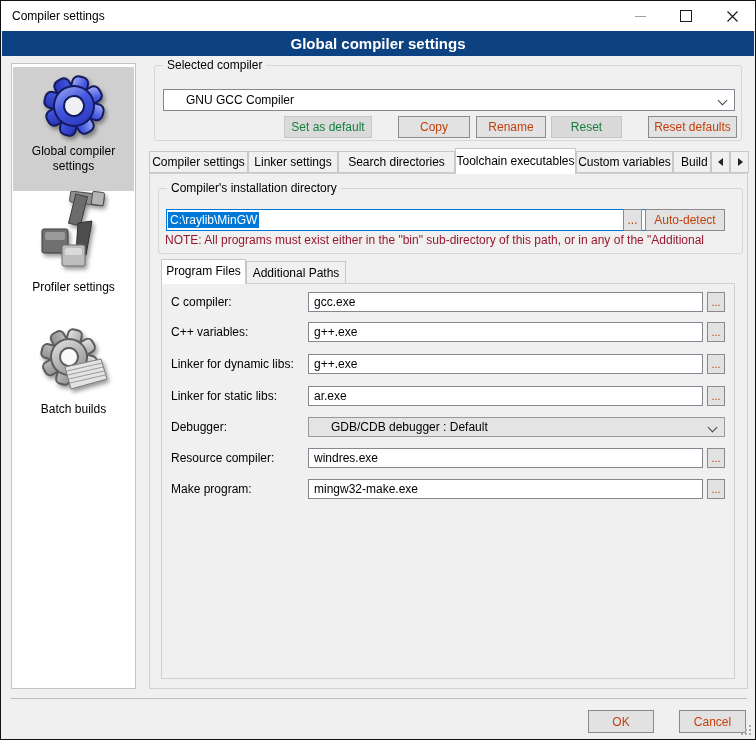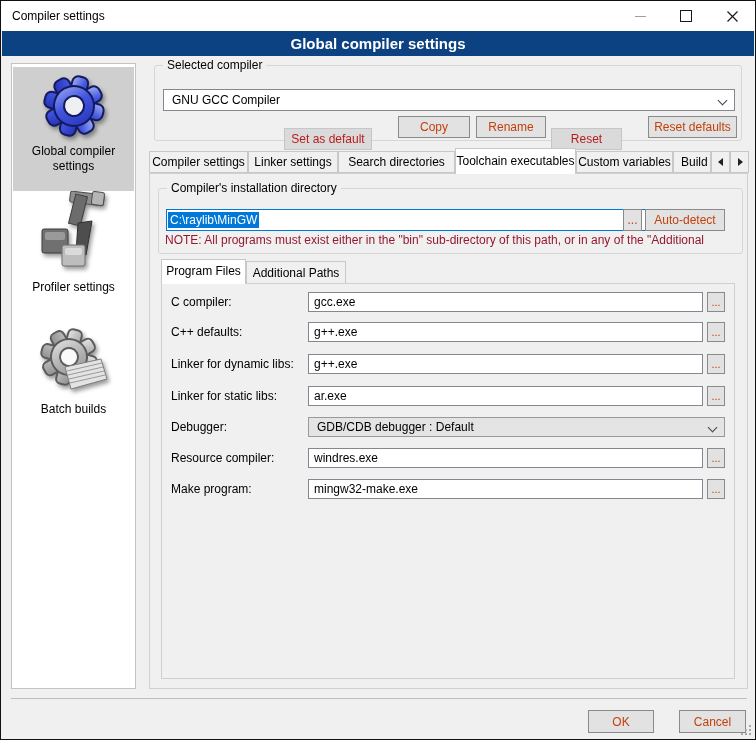--- a/index.html
+++ b/index.html
@@ -30,23 +30,23 @@
   .icon-shadow{filter:drop-shadow(2px 3px 2px rgba(0,0,0,0.40));}
 
   
   .grp{position:absolute;border:1px solid #d6d6d6;border-radius:3px;box-sizing:border-box;}
   .grp-label{position:absolute;top:-8px;left:8px;background:#f0f0f0;padding:0 4px;font-size:12px;white-space:nowrap;}
 
   
   .btn{position:absolute;height:22px;background:#e2e2e2;border:1px solid #8a8a8a;
        font-family:"Liberation Sans",sans-serif;font-size:12px;color:#c2410c;padding:0;
        box-sizing:border-box;text-align:center;cursor:pointer;}
-  .btn.disabled{background:#dadada;border-color:#c6c6c6;color:#b91c1c;cursor:default;margin-top:12px;}
+  .btn.disabled{background:#dadada;border-color:#c6c6c6;color:#15803d;cursor:default;}
   .combo{position:absolute;box-sizing:border-box;border:1px solid #828790;background:#fff;
-         height:22px;line-height:20px;padding-left:8px;cursor:pointer;}
+         height:22px;line-height:20px;padding-left:22px;cursor:pointer;}
   .combo.gray{background:#e4e4e4;border-color:#999;}
   .chev{position:absolute;right:7px;top:50%;margin-top:-3px;width:8px;height:8px;}
   .chev:before{content:"";position:absolute;left:0;top:0;width:6px;height:6px;
                border-right:1px solid #444;border-bottom:1px solid #444;transform:rotate(45deg);}
   .tinput{position:absolute;box-sizing:border-box;background:#fff;border:1px solid #828790;
           height:20px;line-height:18px;padding-left:5px;font-size:12px;white-space:nowrap;overflow:hidden;}
 
   
   .tabs{position:absolute;left:148px;top:147px;width:600px;height:25px;}
   .tab{position:absolute;top:3px;height:22px;line-height:21px;text-align:center;font-size:12px;
@@ -222,21 +222,21 @@
 
     <div class="inner-panel">
 
       <div class="row" style="top:8px;">
         <span class="flabel">C compiler:</span>
         <div class="tinput finput"><span>gcc.exe</span></div>
         <button class="btn browse">...</button>
       </div>
 
       <div class="row" style="top:38px;">
-        <span class="flabel">C++ defaults:</span>
+        <span class="flabel">C++ variables:</span>
         <div class="tinput finput"><span>g++.exe</span></div>
         <button class="btn browse">...</button>
       </div>
 
       <div class="row" style="top:70px;">
         <span class="flabel">Linker for dynamic libs:</span>
         <div class="tinput finput"><span>g++.exe</span></div>
         <button class="btn browse">...</button>
       </div>
 

